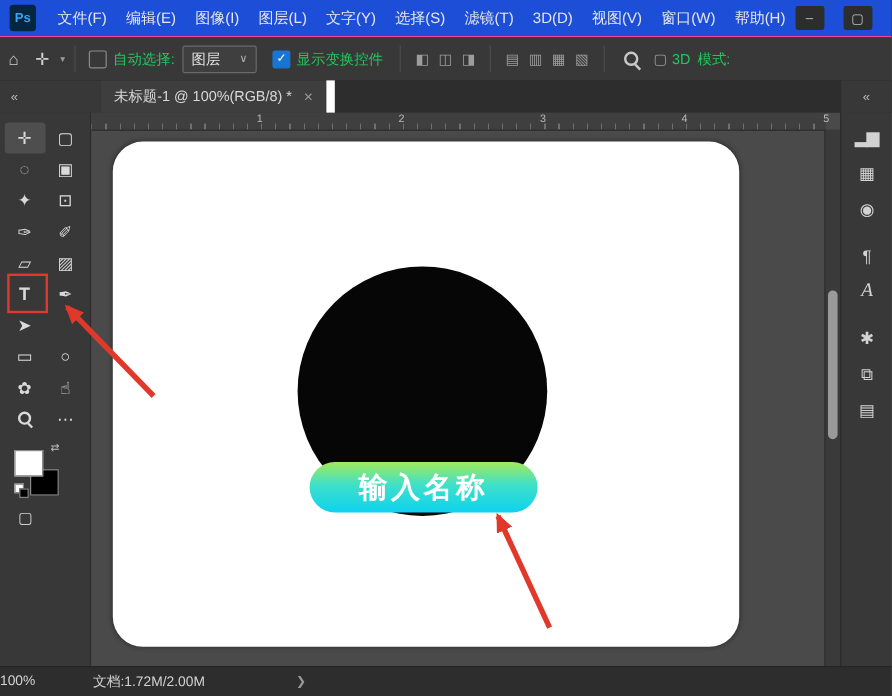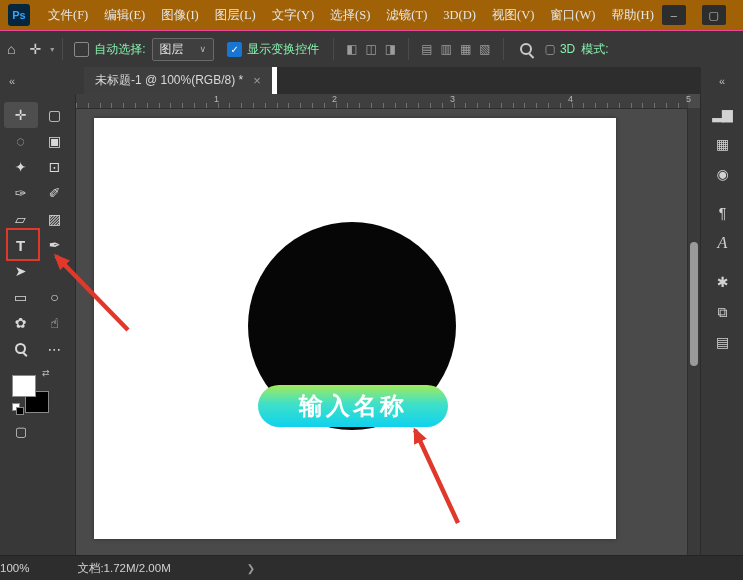--- a/index.html
+++ b/index.html
@@ -1,44 +1,44 @@
 <!DOCTYPE html>
 <html style="--accent-red: #e0392b; --button-top: #a2ea5a; --button-mid: #3fe0c9; --button-bottom: #0fd2ee; --check-blue: #1876d2;"><head>
 <meta charset="utf-8">
 <style>
   html,body{margin:0;padding:0;background:#222;}
   body{font-family:"Liberation Sans","DejaVu Sans",sans-serif;-webkit-font-smoothing:antialiased;}
   .app{position:relative;width:743px;height:580px;background:#383838;overflow:hidden;color:#d6d6d6;font-size:12px;}
 
   
-  .titlebar{position:absolute;left:0;top:0;right:0;height:30px;display:flex;align-items:center;background:#a16207;border-bottom:1px solid #ec4899;}
+  .titlebar{position:absolute;left:0;top:0;right:0;height:30px;display:flex;align-items:center;background:#1d4ed8;border-bottom:1px solid #ec4899;}
   .ps-logo{width:22px;height:22px;margin:0 10px 0 8px;background:#05263f;color:#3aa3f5;font-weight:bold;font-size:11px;display:flex;align-items:center;justify-content:center;border-radius:3px;flex:0 0 auto;}
-  .menu-item{padding:0 8px;font-size:12.5px;color:#e6e6e6;white-space:nowrap;cursor:default;font-family:Liberation Serif, serif;}
+  .menu-item{padding:0 8px;font-size:12.5px;color:#e6e6e6;white-space:nowrap;cursor:default;}
   .win-controls{margin-left:auto;display:flex;gap:16px;padding-right:42px;}
   .win-btn{width:24px;height:20px;background:#2d2d2d;border-radius:2px;display:flex;align-items:center;justify-content:center;color:#c0c0c0;font-size:11px;}
 
   
   .options-bar{position:absolute;left:0;top:31px;right:0;height:36px;background:#383838;border-bottom:1px solid #262626;display:flex;align-items:center;font-size:12px;white-space:nowrap;overflow:hidden;}
   .opt-icon{color:#cfcfcf;font-size:14px;margin:0 7px;}
   .opt-caret{color:#9a9a9a;font-size:8px;margin-left:2px;}
   .divider{width:1px;height:22px;background:#4b4b4b;margin:0 8px;flex:0 0 auto;}
   .checkbox{width:13px;height:13px;border:1px solid #8a8a8a;border-radius:2px;margin:0 5px 0 3px;display:flex;align-items:center;justify-content:center;background:#383838;flex:0 0 auto;}
   .checkbox.checked{background:var(--check-blue);border-color:var(--check-blue);color:#fff;font-size:10px;font-weight:bold;}
-  .opt-label{color:#86efac;margin-right:6px;}
+  .opt-label{color:#22c55e;margin-right:6px;}
   .select-box{display:flex;align-items:center;gap:16px;border:1px solid #6a6a6a;border-radius:2px;background:#3f3f3f;padding:2px 7px;margin-right:10px;color:#e2e2e2;}
   .select-box .sel-caret{font-size:9px;color:#b5b5b5;}
   .mini-icon{color:#9d9d9d;font-size:12px;margin:0 4px;}
   .mag{position:relative;width:15px;height:15px;margin:0 7px;flex:0 0 auto;}
   .mag::before{content:"";position:absolute;left:1px;top:1px;width:8px;height:8px;border:2px solid #c9c9c9;border-radius:50%;}
   .mag::after{content:"";position:absolute;left:11px;top:11px;width:6px;height:2px;background:#c9c9c9;transform:rotate(45deg);transform-origin:0 0;}
 
   
   .tabrow{position:absolute;left:0;top:67px;right:0;height:27px;background:#2d2d2d;display:flex;align-items:stretch;}
   .tool-header{width:75px;background:#383838;display:flex;align-items:center;padding-left:9px;color:#bdbdbd;font-size:11px;flex:0 0 auto;}
-  .doc-tab{background:#3e3e3e;display:flex;align-items:center;gap:10px;padding:0 11px;color:#d8d8d8;font-size:12px;border-right:5px solid #ffffff;}
+  .doc-tab{background:#3e3e3e;display:flex;align-items:center;gap:10px;padding:0 11px;color:#d8d8d8;font-size:12px;border-right:7px solid #ffffff;}
   .tab-close{color:#9c9c9c;font-size:13px;}
   .panel-header{margin-left:auto;width:42px;background:#383838;display:flex;align-items:center;justify-content:center;color:#bdbdbd;font-size:11px;flex:0 0 auto;}
 
   
   .contentrow{position:absolute;left:0;top:94px;right:0;bottom:24px;display:flex;}
 
   
   .toolbar{width:75px;background:#383838;border-right:1px solid #2b2b2b;position:relative;flex:0 0 auto;}
   .tools-grid{display:grid;grid-template-columns:34px 34px;justify-content:center;padding-top:8px;}
   .tool-cell{height:26px;display:flex;align-items:center;justify-content:center;font-size:14px;color:#d9d9d9;}
@@ -56,21 +56,21 @@
   .mini-default .mb{position:absolute;left:4px;top:4px;width:6px;height:6px;background:#000;border:1px solid #888;}
   .screen-mode{margin:8px 0 0 15px;font-size:13px;color:#cfcfcf;}
   .tool-highlight{position:absolute;left:6px;top:228px;width:30px;height:29px;border:2px solid var(--accent-red);z-index:60;pointer-events:none;}
 
   
   .canvas-area{flex:1;position:relative;background:#4a4a4a;overflow:hidden;}
   .ruler{position:absolute;left:0;top:0;right:12px;height:14px;background:#3f3f3f;border-bottom:1px solid #2e2e2e;
          background-image:repeating-linear-gradient(to right,#707070 0 1px,transparent 1px 11.8px);
          background-size:100% 5px;background-position:0 100%;background-repeat:repeat-x;}
   .ruler .tick{position:absolute;top:0;font-size:9px;color:#b8b8b8;}
-  .canvas-white{position:absolute;left:18px;top:24px;width:522px;height:421px;background:#ffffff;box-shadow:0 0 4px rgba(0,0,0,.4);}
+  .canvas-white{position:absolute;left:18px;top:24px;width:522px;height:421px;background:#ffffff;box-shadow:0 0 4px rgba(0,0,0,.4);border-radius:25px;}
   .circle{position:absolute;left:154px;top:104px;width:208px;height:208px;border-radius:50%;background:#060606;}
   .name-button{position:absolute;left:164px;top:267px;width:190px;height:42px;border-radius:21px;
                background:linear-gradient(180deg,var(--button-top) 0%,var(--button-mid) 45%,var(--button-bottom) 100%);
                color:#ffffff;font-size:24px;font-weight:bold;letter-spacing:3px;display:flex;align-items:center;justify-content:center;}
   .vscroll{position:absolute;right:0;top:14px;bottom:0;width:12px;background:#3a3a3a;border-left:1px solid #2e2e2e;}
   .vthumb{position:absolute;left:2px;right:2px;top:134px;height:124px;background:#9a9a9a;border-radius:4px;}
 
   
   .rightstrip{width:42px;background:#383838;border-left:1px solid #2b2b2b;display:flex;flex-direction:column;align-items:center;padding-top:8px;gap:6px;flex:0 0 auto;}
   .panel-icon{width:26px;height:24px;display:flex;align-items:center;justify-content:center;font-size:14px;color:#d2d2d2;letter-spacing:-1px;}

